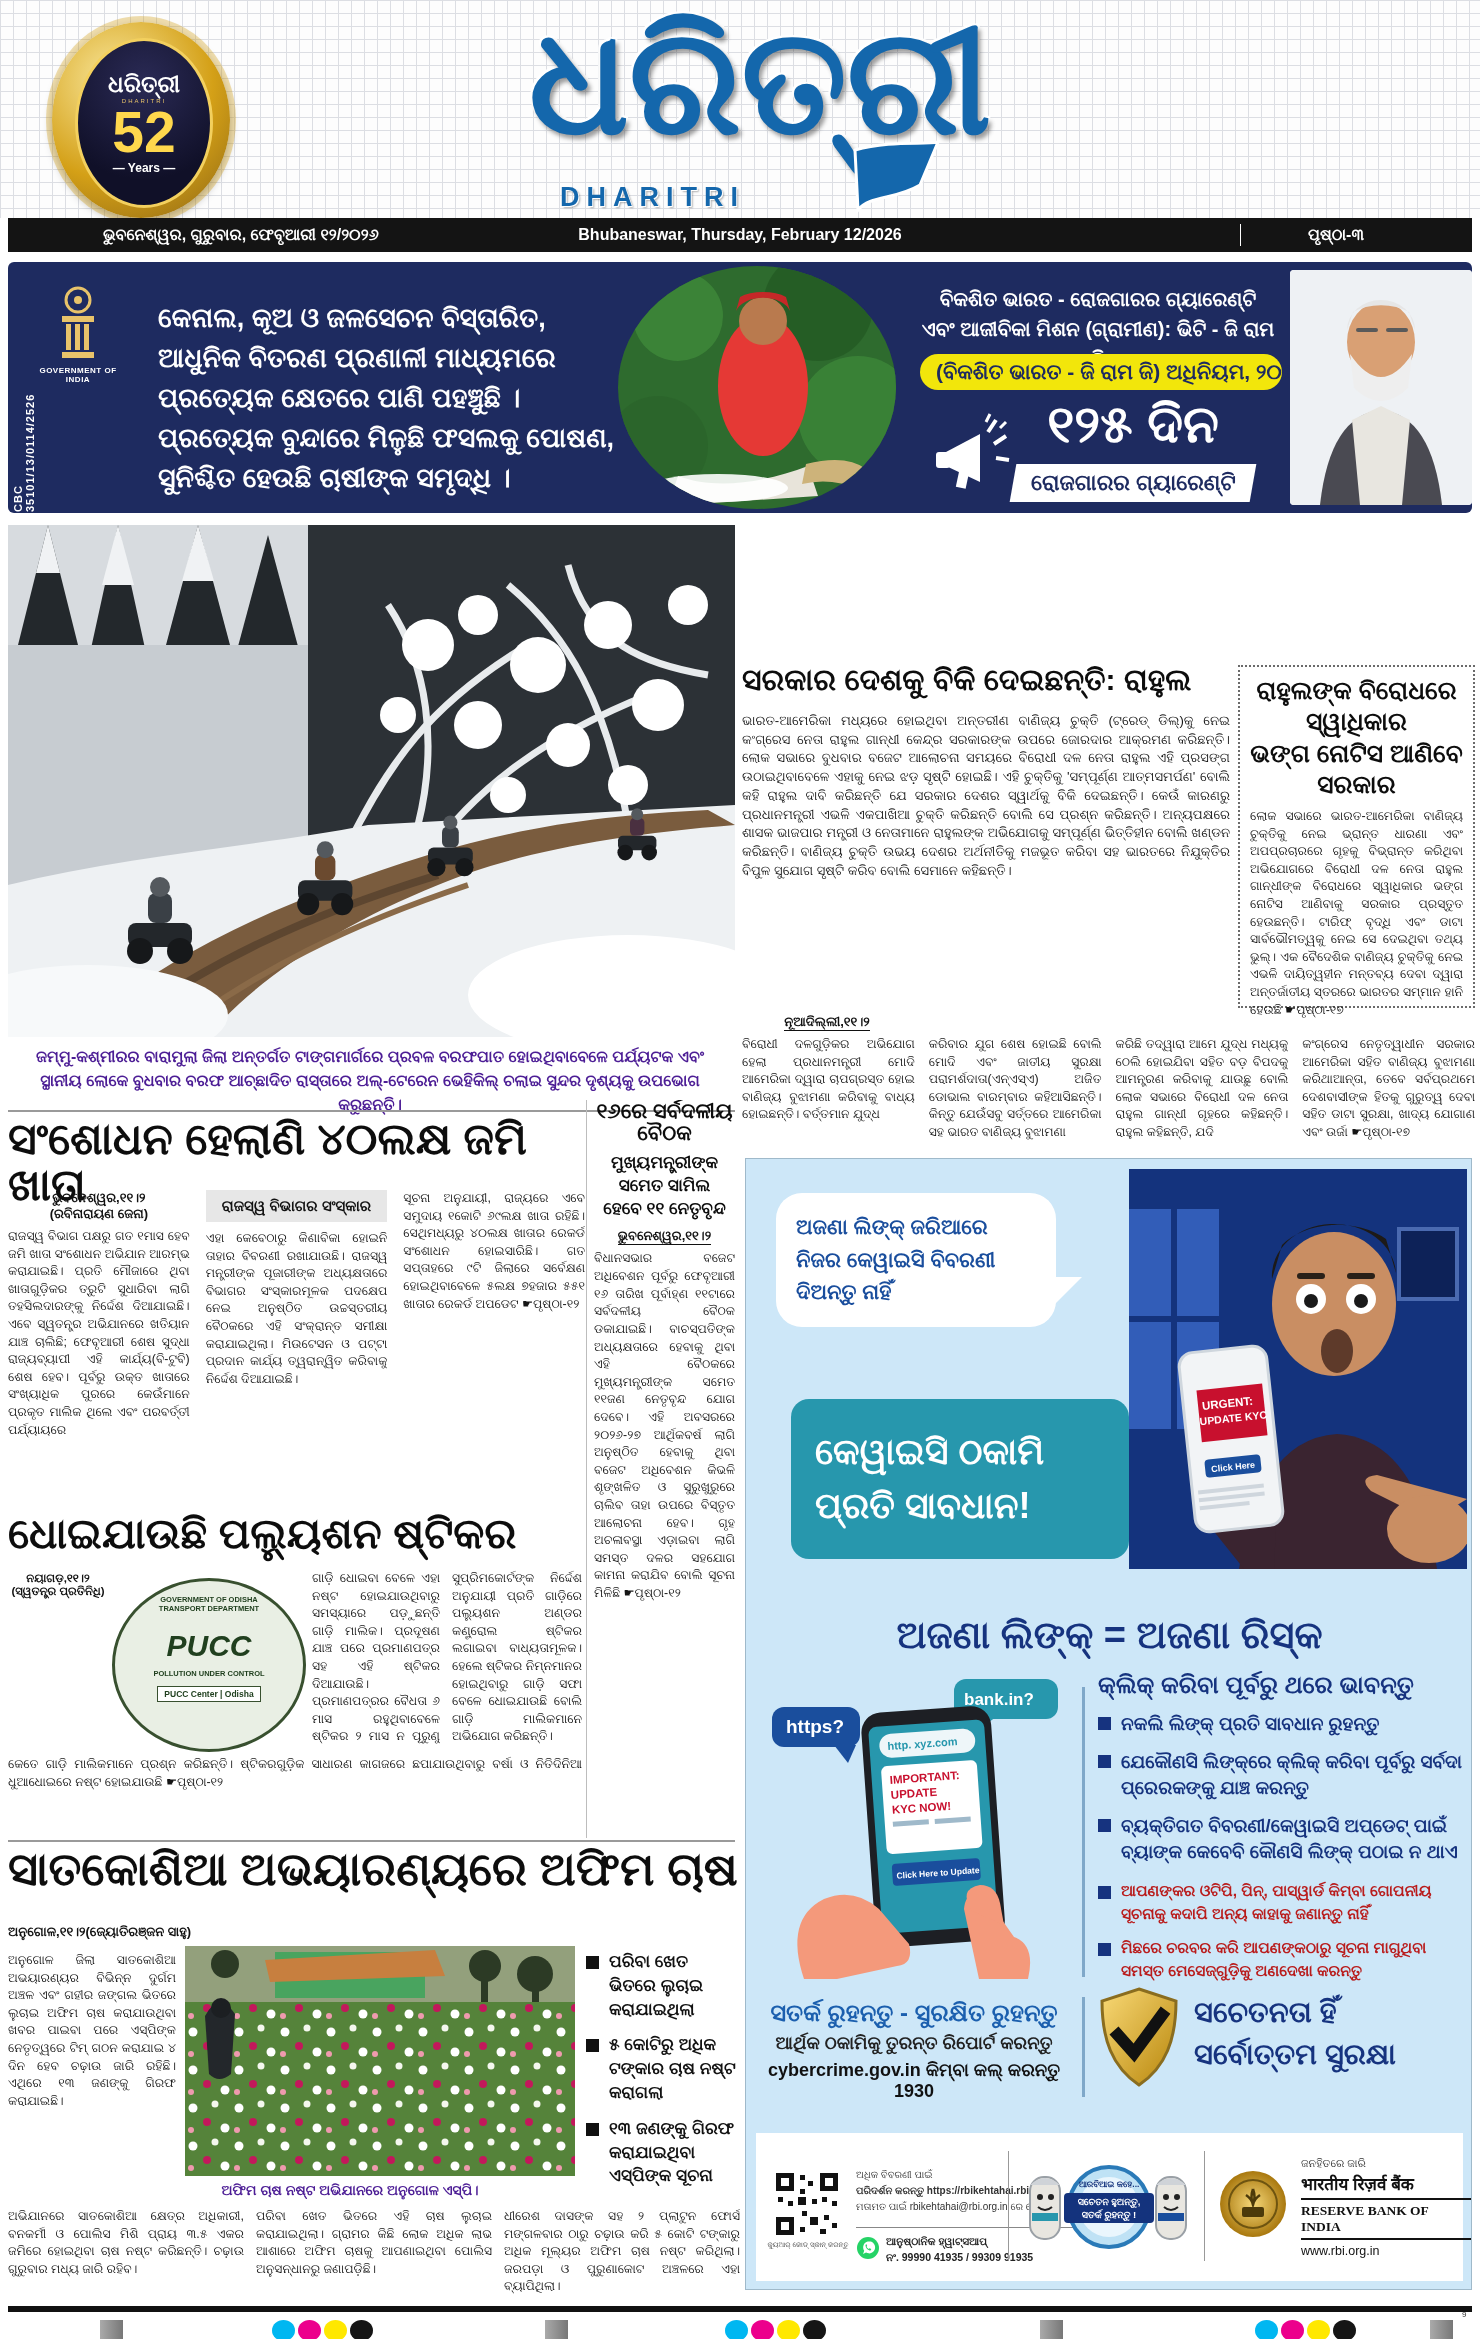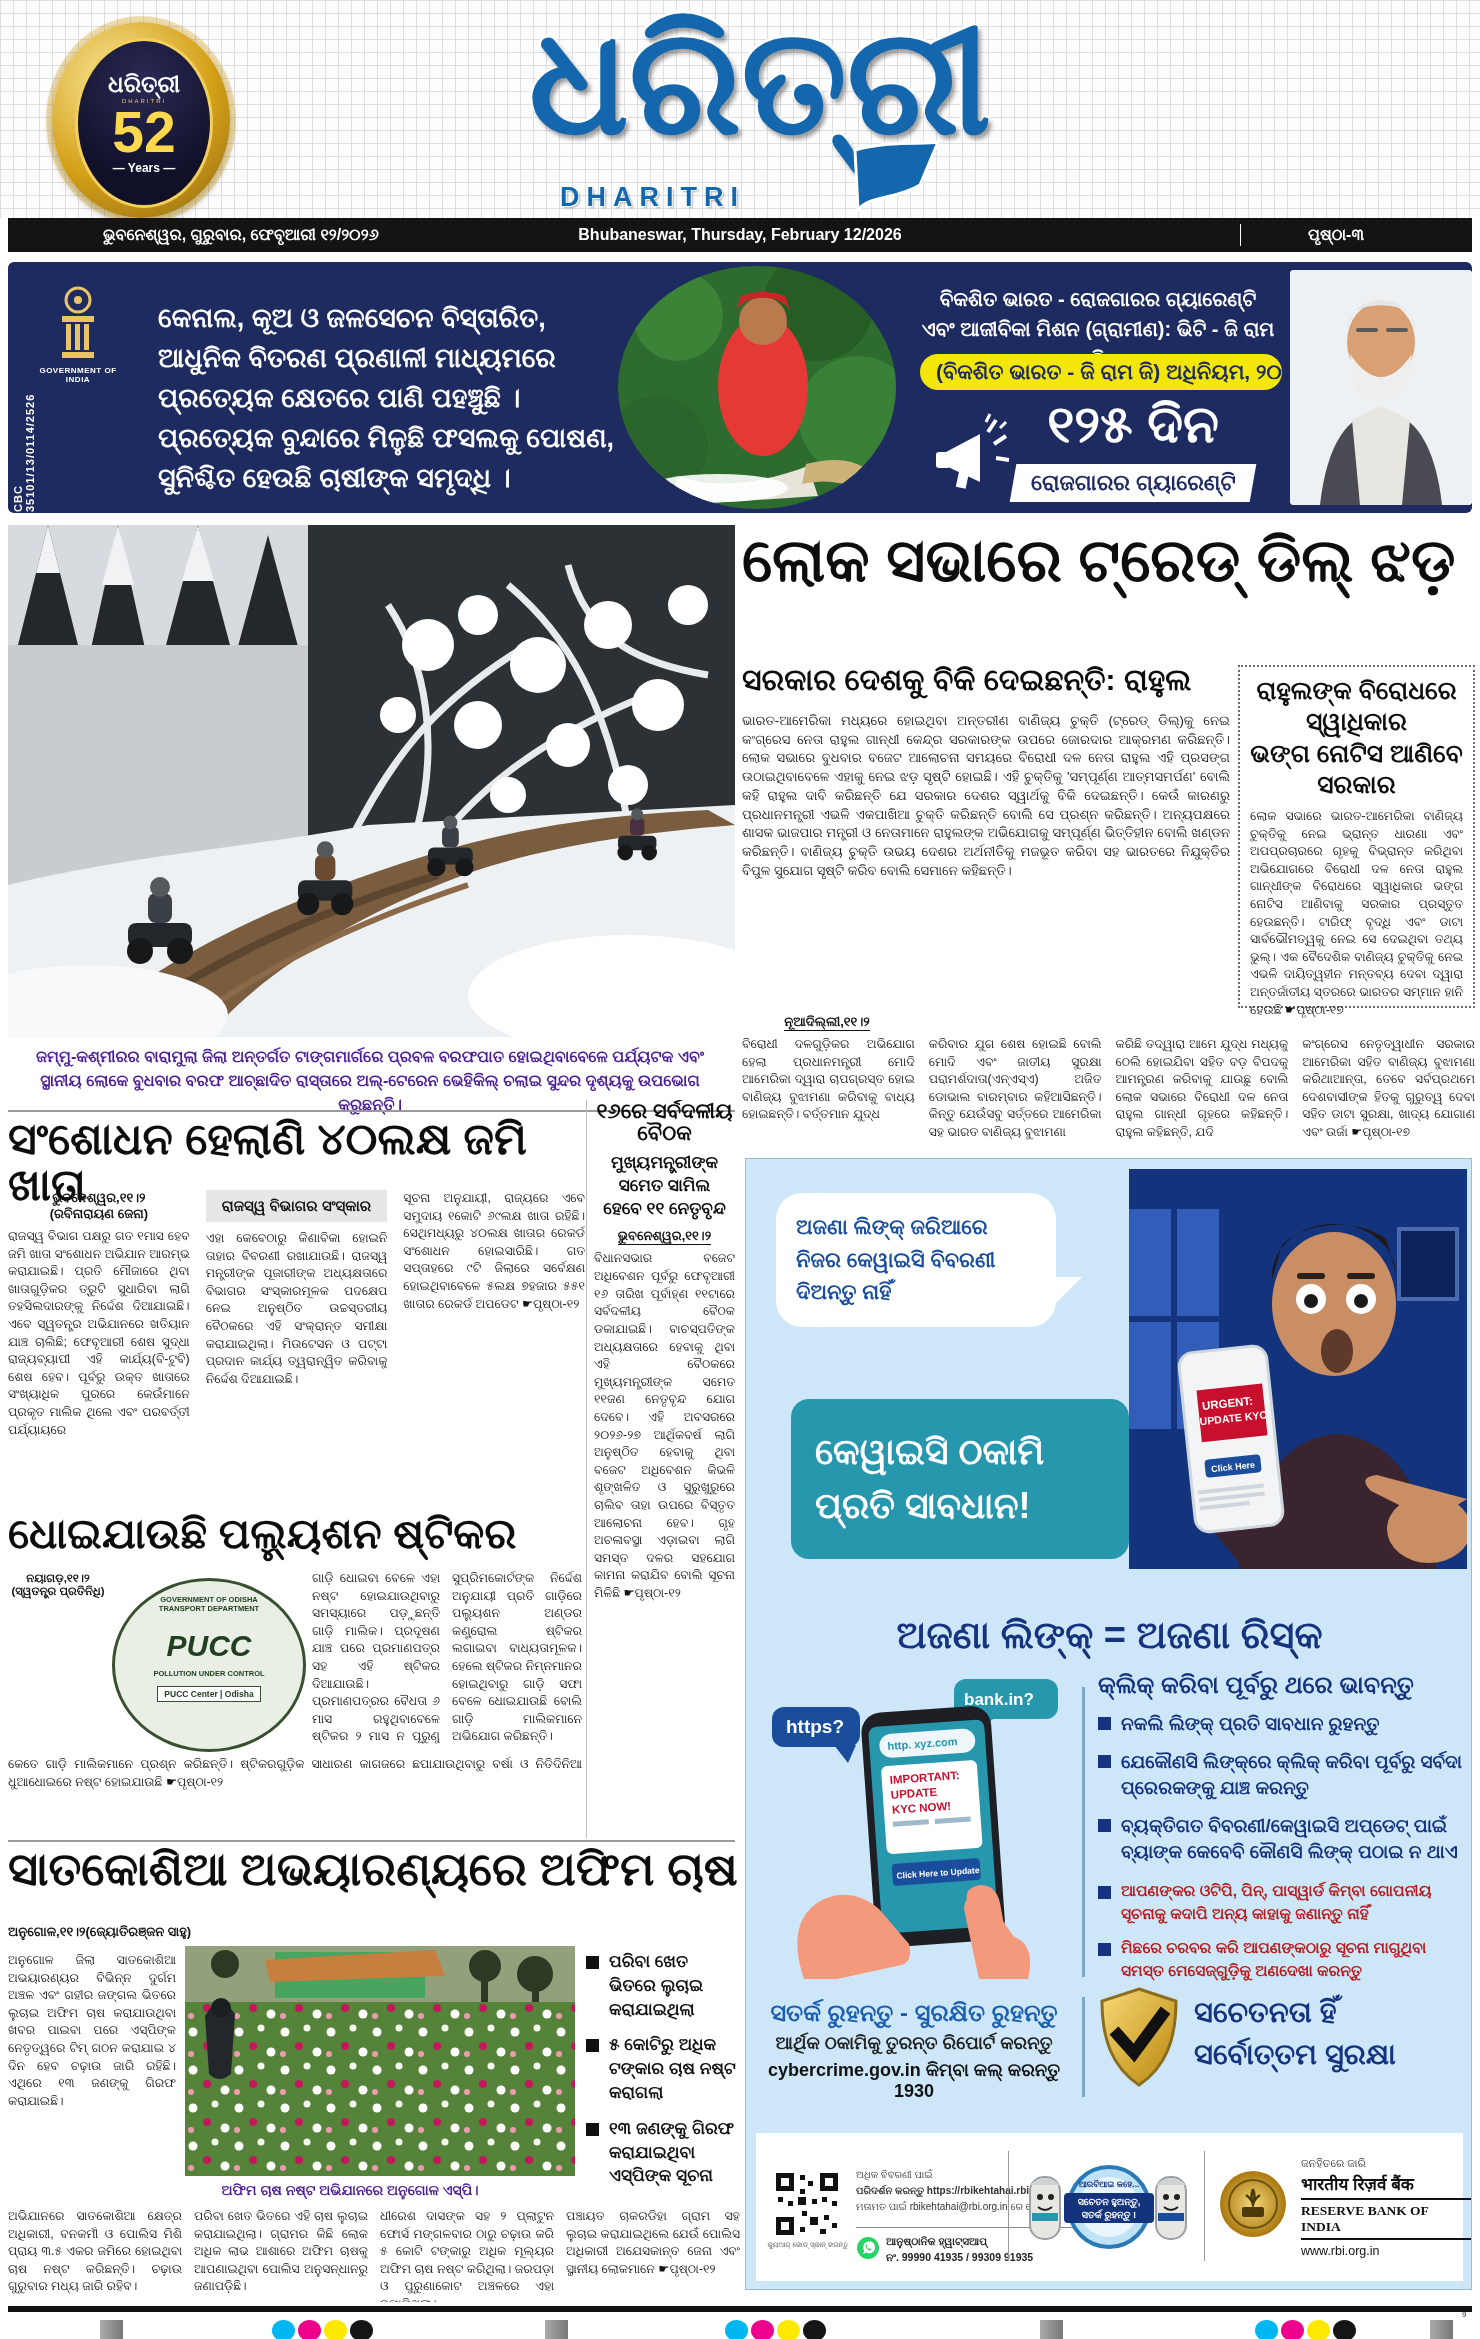--- a/index.html
+++ b/index.html
@@ -224,21 +224,20 @@
       <ellipse cx="620" cy="470" rx="160" ry="60" fill="#ffffff"></ellipse>
       <ellipse cx="80" cy="490" rx="140" ry="50" fill="#f7f9fa"></ellipse>
     </svg>
   </div>
   <div class="abs caption" style="left:35px;top:1045px;width:670px;">
     <div>ଜମ୍ମୁ-କଶ୍ମୀରର ବାରାମୁଲା ଜିଲା ଅନ୍ତର୍ଗତ ଟାଙ୍ଗମାର୍ଗରେ ପ୍ରବଳ ବରଫପାତ ହୋଇଥିବାବେଳେ ପର୍ଯ୍ୟଟକ ଏବଂ</div>
     <div>ସ୍ଥାନୀୟ ଲୋକେ ବୁଧବାର ବରଫ ଆଚ୍ଛାଦିତ ରାସ୍ତାରେ ଅଲ୍-ଟେରେନ ଭେହିକିଲ୍ ଚଲାଇ ସୁନ୍ଦର ଦୃଶ୍ୟକୁ ଉପଭୋଗ କରୁଛନ୍ତି।</div>
   </div>
   <div class="abs hrule" style="left:8px;top:1110px;width:727px;"></div>
 
-  <div class="abs headline" style="left:742px;top:530px;width:733px;font-size:60px;">ଲୋକ ସଭାରେ ଟ୍ରେଡ୍ ଡିଲ୍ ଝଡ଼</div>
   <div class="abs headline" style="left:742px;top:664px;width:488px;font-size:30px;">ସରକାର ଦେଶକୁ ବିକି ଦେଇଛନ୍ତି: ରାହୁଲ</div>
   <div class="abs bodytext" style="left:742px;top:712px;width:488px;height:295px;font-size:13.2px;">ଭାରତ-ଆମେରିକା ମଧ୍ୟରେ ହୋଇଥିବା ଅନ୍ତରୀଣ ବାଣିଜ୍ୟ ଚୁକ୍ତି (ଟ୍ରେଡ୍ ଡିଲ୍)କୁ ନେଇ କଂଗ୍ରେସ ନେତା ରାହୁଲ ଗାନ୍ଧୀ କେନ୍ଦ୍ର ସରକାରଙ୍କ ଉପରେ ଜୋରଦାର ଆକ୍ରମଣ କରିଛନ୍ତି। ଲୋକ ସଭାରେ ବୁଧବାର ବଜେଟ ଆଲୋଚନା ସମୟରେ ବିରୋଧୀ ଦଳ ନେତା ରାହୁଲ ଏହି ପ୍ରସଙ୍ଗ ଉଠାଇଥିବାବେଳେ ଏହାକୁ ନେଇ ଝଡ଼ ସୃଷ୍ଟି ହୋଇଛି। ଏହି ଚୁକ୍ତିକୁ 'ସମ୍ପୂର୍ଣ୍ଣ ଆତ୍ମସମର୍ପଣ' ବୋଲି କହି ରାହୁଲ ଦାବି କରିଛନ୍ତି ଯେ ସରକାର ଦେଶର ସ୍ୱାର୍ଥକୁ ବିକି ଦେଇଛନ୍ତି। କେଉଁ କାରଣରୁ ପ୍ରଧାନମନ୍ତ୍ରୀ ଏଭଳି ଏକପାଖିଆ ଚୁକ୍ତି କରିଛନ୍ତି ବୋଲି ସେ ପ୍ରଶ୍ନ କରିଛନ୍ତି। ଅନ୍ୟପକ୍ଷରେ ଶାସକ ଭାଜପାର ମନ୍ତ୍ରୀ ଓ ନେତାମାନେ ରାହୁଲଙ୍କ ଅଭିଯୋଗକୁ ସମ୍ପୂର୍ଣ୍ଣ ଭିତ୍ତିହୀନ ବୋଲି ଖଣ୍ଡନ କରିଛନ୍ତି। ବାଣିଜ୍ୟ ଚୁକ୍ତି ଉଭୟ ଦେଶର ଅର୍ଥନୀତିକୁ ମଜଭୂତ କରିବା ସହ ଭାରତରେ ନିଯୁକ୍ତିର ବିପୁଳ ସୁଯୋଗ ସୃଷ୍ଟି କରିବ ବୋଲି ସେମାନେ କହିଛନ୍ତି।</div>
 
   <div class="abs noticebox" style="left:1238px;top:665px;width:237px;height:343px;box-sizing:border-box;padding:8px 10px;">
     <div class="headline" style="font-size:25px;text-align:center;line-height:1.25;">
       <div>ରାହୁଲଙ୍କ ବିରୋଧରେ ସ୍ୱାଧିକାର</div>
       <div>ଭଙ୍ଗ ନୋଟିସ ଆଣିବେ ସରକାର</div>
     </div>
     <div class="bodytext" style="margin-top:8px;height:240px;">ଲୋକ ସଭାରେ ଭାରତ-ଆମେରିକା ବାଣିଜ୍ୟ ଚୁକ୍ତିକୁ ନେଇ ଭ୍ରାନ୍ତ ଧାରଣା ଏବଂ ଅପପ୍ରଚାରରେ ଗୃହକୁ ବିଭ୍ରାନ୍ତ କରିଥିବା ଅଭିଯୋଗରେ ବିରୋଧୀ ଦଳ ନେତା ରାହୁଲ ଗାନ୍ଧୀଙ୍କ ବିରୋଧରେ ସ୍ୱାଧିକାର ଭଙ୍ଗ ନୋଟିସ ଆଣିବାକୁ ସରକାର ପ୍ରସ୍ତୁତ ହେଉଛନ୍ତି। ଟାରିଫ୍ ବୃଦ୍ଧି ଏବଂ ଡାଟା ସାର୍ବଭୌମତ୍ୱକୁ ନେଇ ସେ ଦେଇଥିବା ତଥ୍ୟ ଭୁଲ୍। ଏକ ବୈଦେଶିକ ବାଣିଜ୍ୟ ଚୁକ୍ତିକୁ ନେଇ ଏଭଳି ଦାୟିତ୍ୱହୀନ ମନ୍ତବ୍ୟ ଦେବା ଦ୍ୱାରା ଅନ୍ତର୍ଜାତୀୟ ସ୍ତରରେ ଭାରତର ସମ୍ମାନ ହାନି ହେଉଛି ☛ପୃଷ୍ଠା-୧୭</div>
   </div>
@@ -340,21 +339,20 @@
         <span class="sq" style="background:#111;"></span>
         <span>୧୩ ଜଣଙ୍କୁ ଗିରଫ କରାଯାଇଥିବା ଏସ୍‌ପିଙ୍କ ସୂଚନା</span>
       </div>
   </div>
   <div class="abs caption" style="left:120px;top:2180px;width:460px;font-size:14px;">ଅଫିମ ଚାଷ ନଷ୍ଟ ଅଭିଯାନରେ ଅନୁଗୋଳ ଏସ୍‌ପି।</div>
 
   <div class="abs" style="left:8px;top:2208px;width:732px;height:94px;display:flex;gap:12px;">
     <div class="bodytext" style="flex:1;">ଅଭିଯାନରେ ସାତକୋଶିଆ କ୍ଷେତ୍ର ଅଧିକାରୀ, ବନକର୍ମୀ ଓ ପୋଲିସ ମିଶି ପ୍ରାୟ ୩.୫ ଏକର ଜମିରେ ହୋଇଥିବା ଚାଷ ନଷ୍ଟ କରିଛନ୍ତି। ଚଢ଼ାଉ ଗୁରୁବାର ମଧ୍ୟ ଜାରି ରହିବ।</div>
     <div class="bodytext" style="flex:1;">ପରିବା ଖେତ ଭିତରେ ଏହି ଚାଷ ଲୁଚାଇ କରାଯାଇଥିଲା। ଗ୍ରାମର କିଛି ଲୋକ ଅଧିକ ଲାଭ ଆଶାରେ ଅଫିମ ଚାଷକୁ ଆପଣାଇଥିବା ପୋଲିସ ଅନୁସନ୍ଧାନରୁ ଜଣାପଡ଼ିଛି।</div>
     <div class="bodytext" style="flex:1;">ଧୀରେଶ ଦାସଙ୍କ ସହ ୨ ପ୍ଲାଟୁନ ଫୋର୍ସ ମଙ୍ଗଳବାର ଠାରୁ ଚଢ଼ାଉ କରି ୫ କୋଟି ଟଙ୍କାରୁ ଅଧିକ ମୂଲ୍ୟର ଅଫିମ ଚାଷ ନଷ୍ଟ କରିଥିଲା। ଜରପଡ଼ା ଓ ପୁରୁଣାକୋଟ ଅଞ୍ଚଳରେ ଏହା ବ୍ୟାପିଥିଲା।</div>
-    <div class="bodytext" style="flex:1;">ପଞ୍ଚାୟତ ଚାକରଡିହା ଗ୍ରାମ ସହ ଲୁଚାଇ କରାଯାଇଥିଲେ ଯେଉଁ ପୋଲିସ ଅଧିକାରୀ ଅଯେସକାନ୍ତ ଜେନା ଏବଂ ସ୍ଥାନୀୟ ଲୋକମାନେ ☛ପୃଷ୍ଠା-୧୨</div>
   </div>
 
   <div class="abs ad">
 
     <div class="abs" style="left:383px;top:10px;width:338px;height:400px;overflow:hidden;">
       <svg width="338" height="400" viewBox="0 0 338 400">
         <rect width="338" height="400" fill="#14337d"></rect>
         <rect x="0" y="40" width="90" height="220" fill="#3f6fd1" opacity=".7"></rect>
         <line x1="45" y1="40" x2="45" y2="260" stroke="#14337d" stroke-width="6"></line>
         <line x1="0" y1="150" x2="90" y2="150" stroke="#14337d" stroke-width="6"></line>

